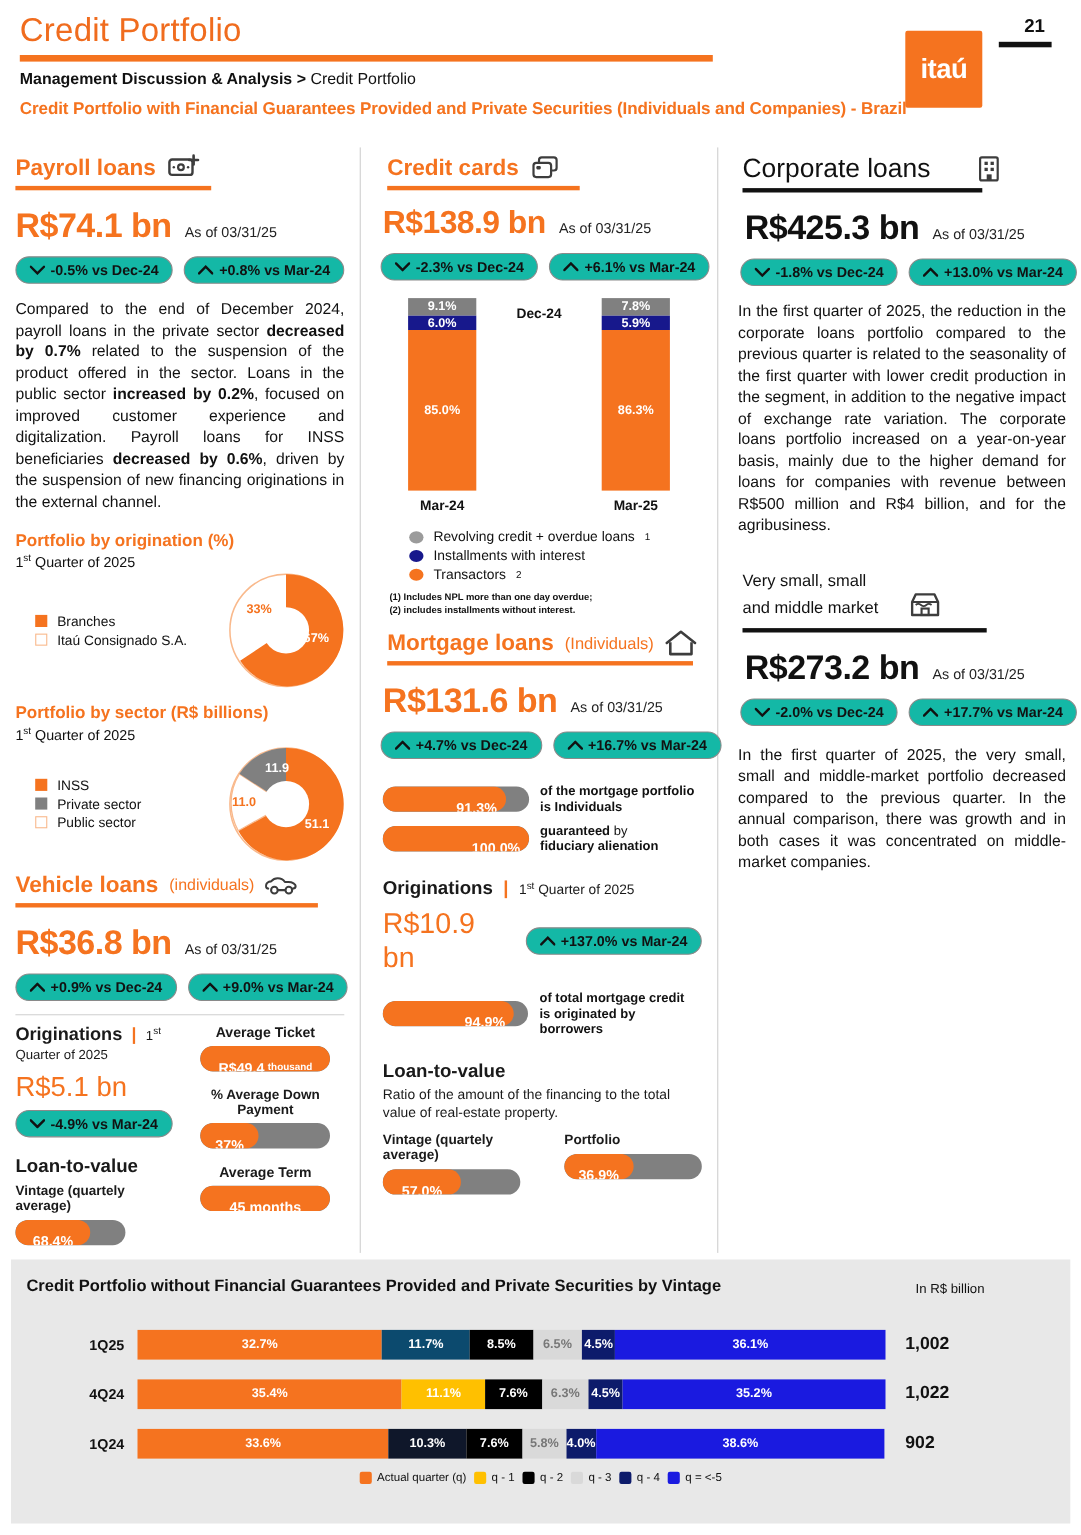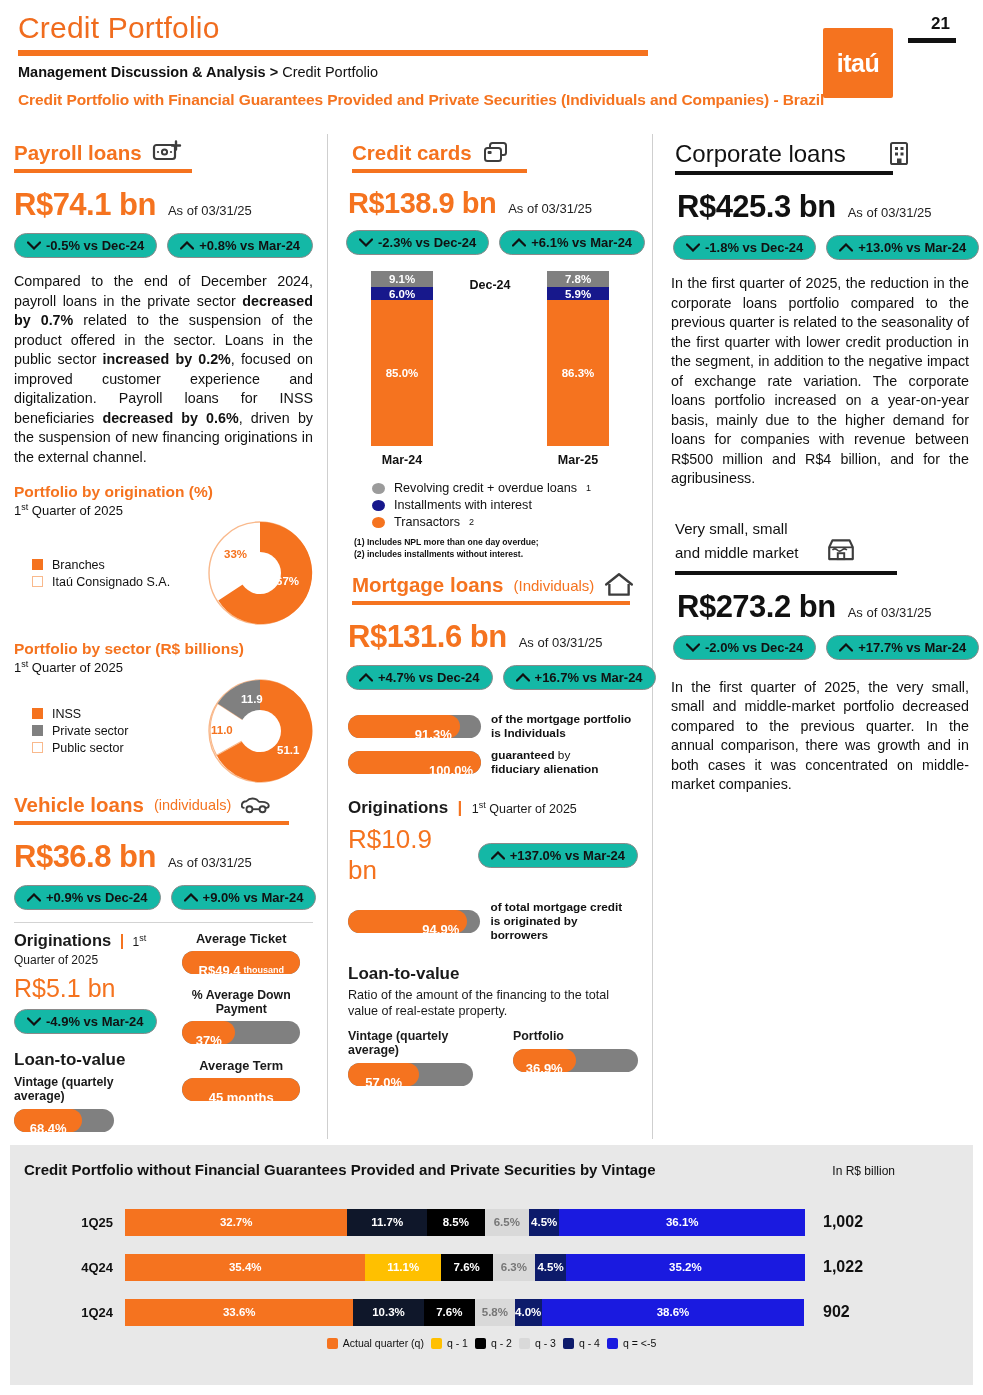--- a/index.html
+++ b/index.html
@@ -594,21 +594,21 @@
   </div>
 
   <div class="bottom">
     <div class="bt-title">Credit Portfolio without Financial Guarantees Provided and Private Securities by Vintage</div>
     <div class="bt-unit">In R$ billion</div>
 
     <div class="vrow" style="top:60px">
       <div class="vlab">1Q25</div>
       <div class="vbar">
         <div class="vseg" style="width:32.7%;background:#F5731F">32.7%</div>
-        <div class="vseg" style="width:11.7%;background:#0f172a">11.7%</div>
+        <div class="vseg" style="width:11.7%;background:#0c4a6e">11.7%</div>
         <div class="vseg" style="width:8.5%;background:#000000">8.5%</div>
         <div class="vseg" style="width:6.5%;background:#D9D9D9;color:#777">6.5%</div>
         <div class="vseg" style="width:4.5%;background:#0D1B6B">4.5%</div>
         <div class="vseg" style="width:36.1%;background:#1A1AE0">36.1%</div>
       </div>
       <div class="vtot">1,002</div>
     </div>
 
     <div class="vrow" style="top:105px">
       <div class="vlab">4Q24</div>

